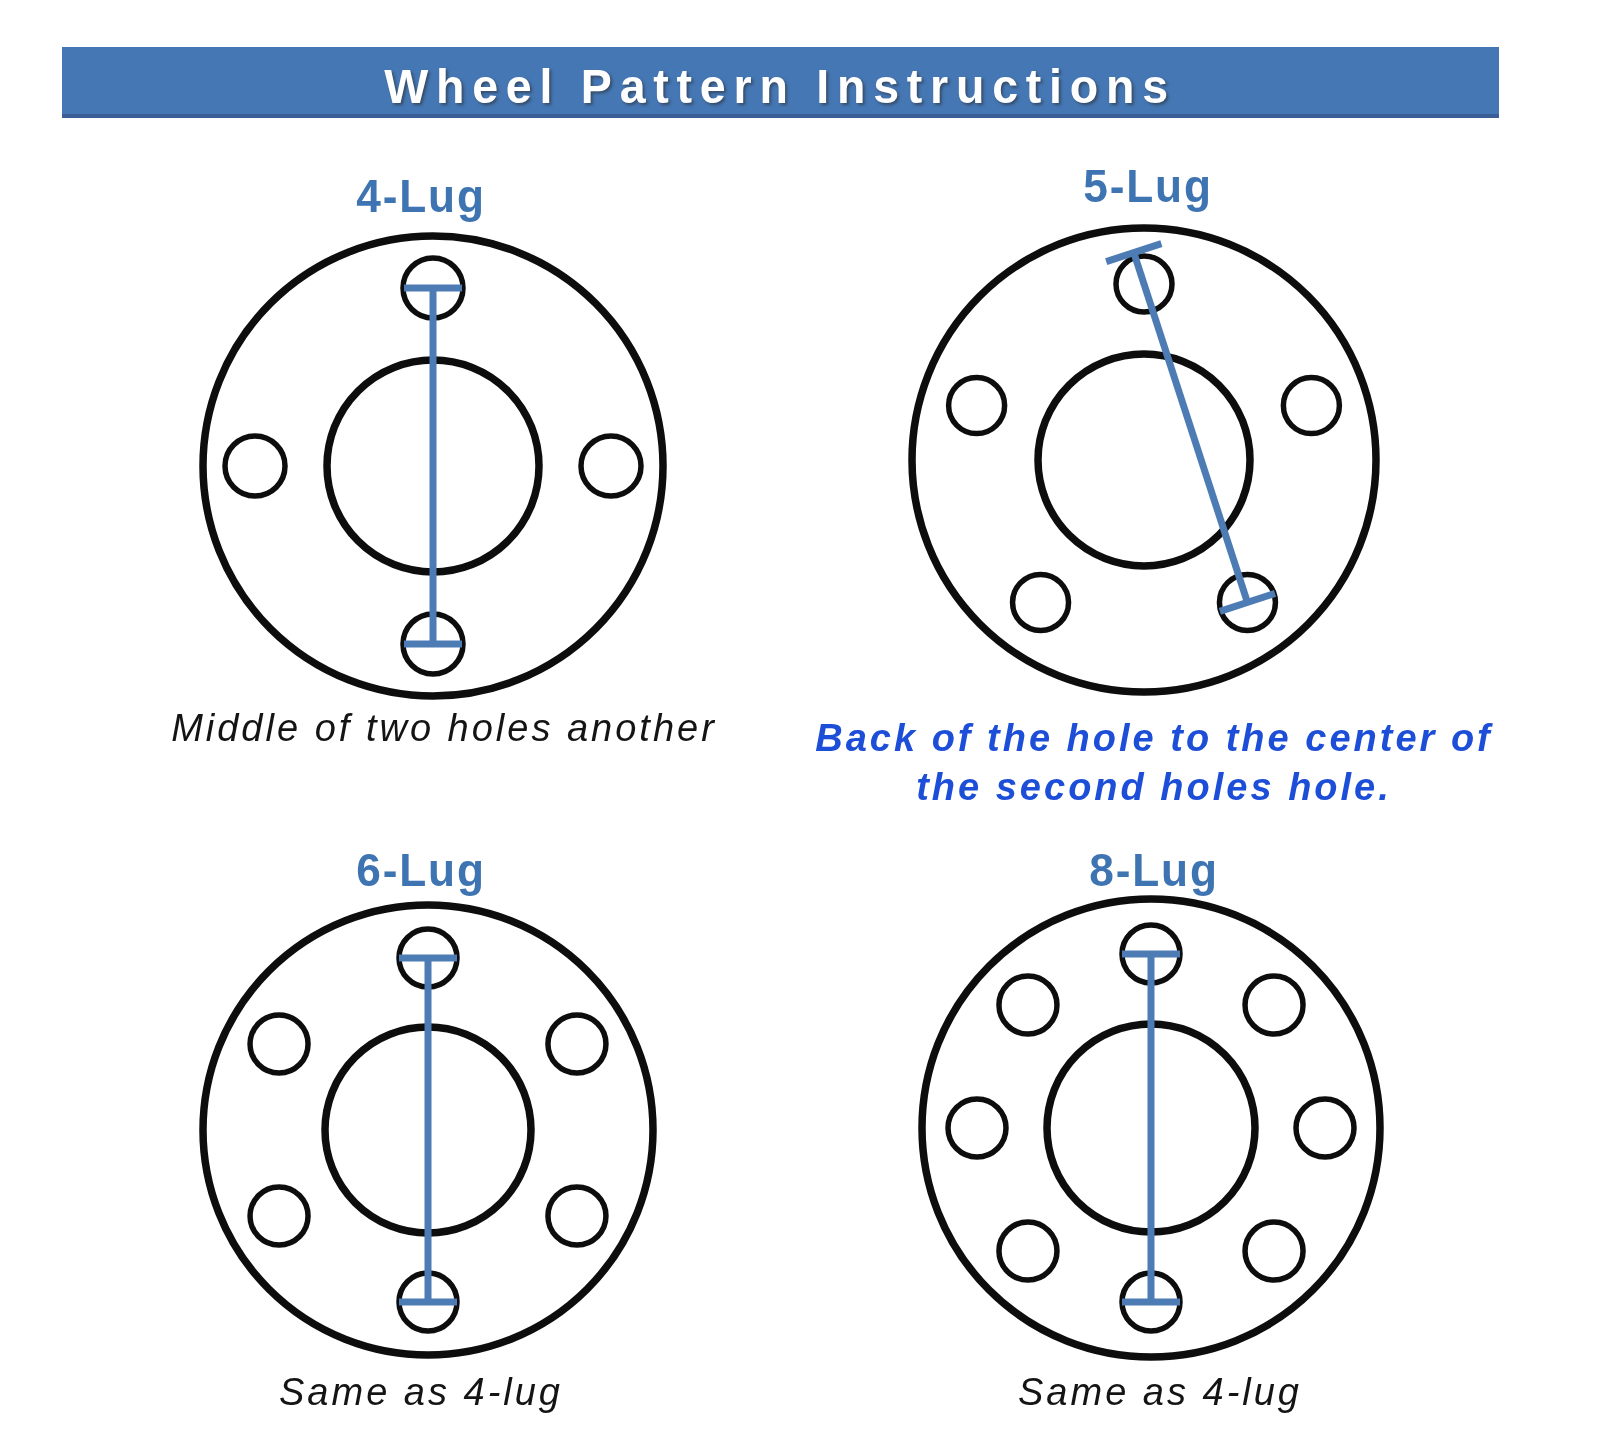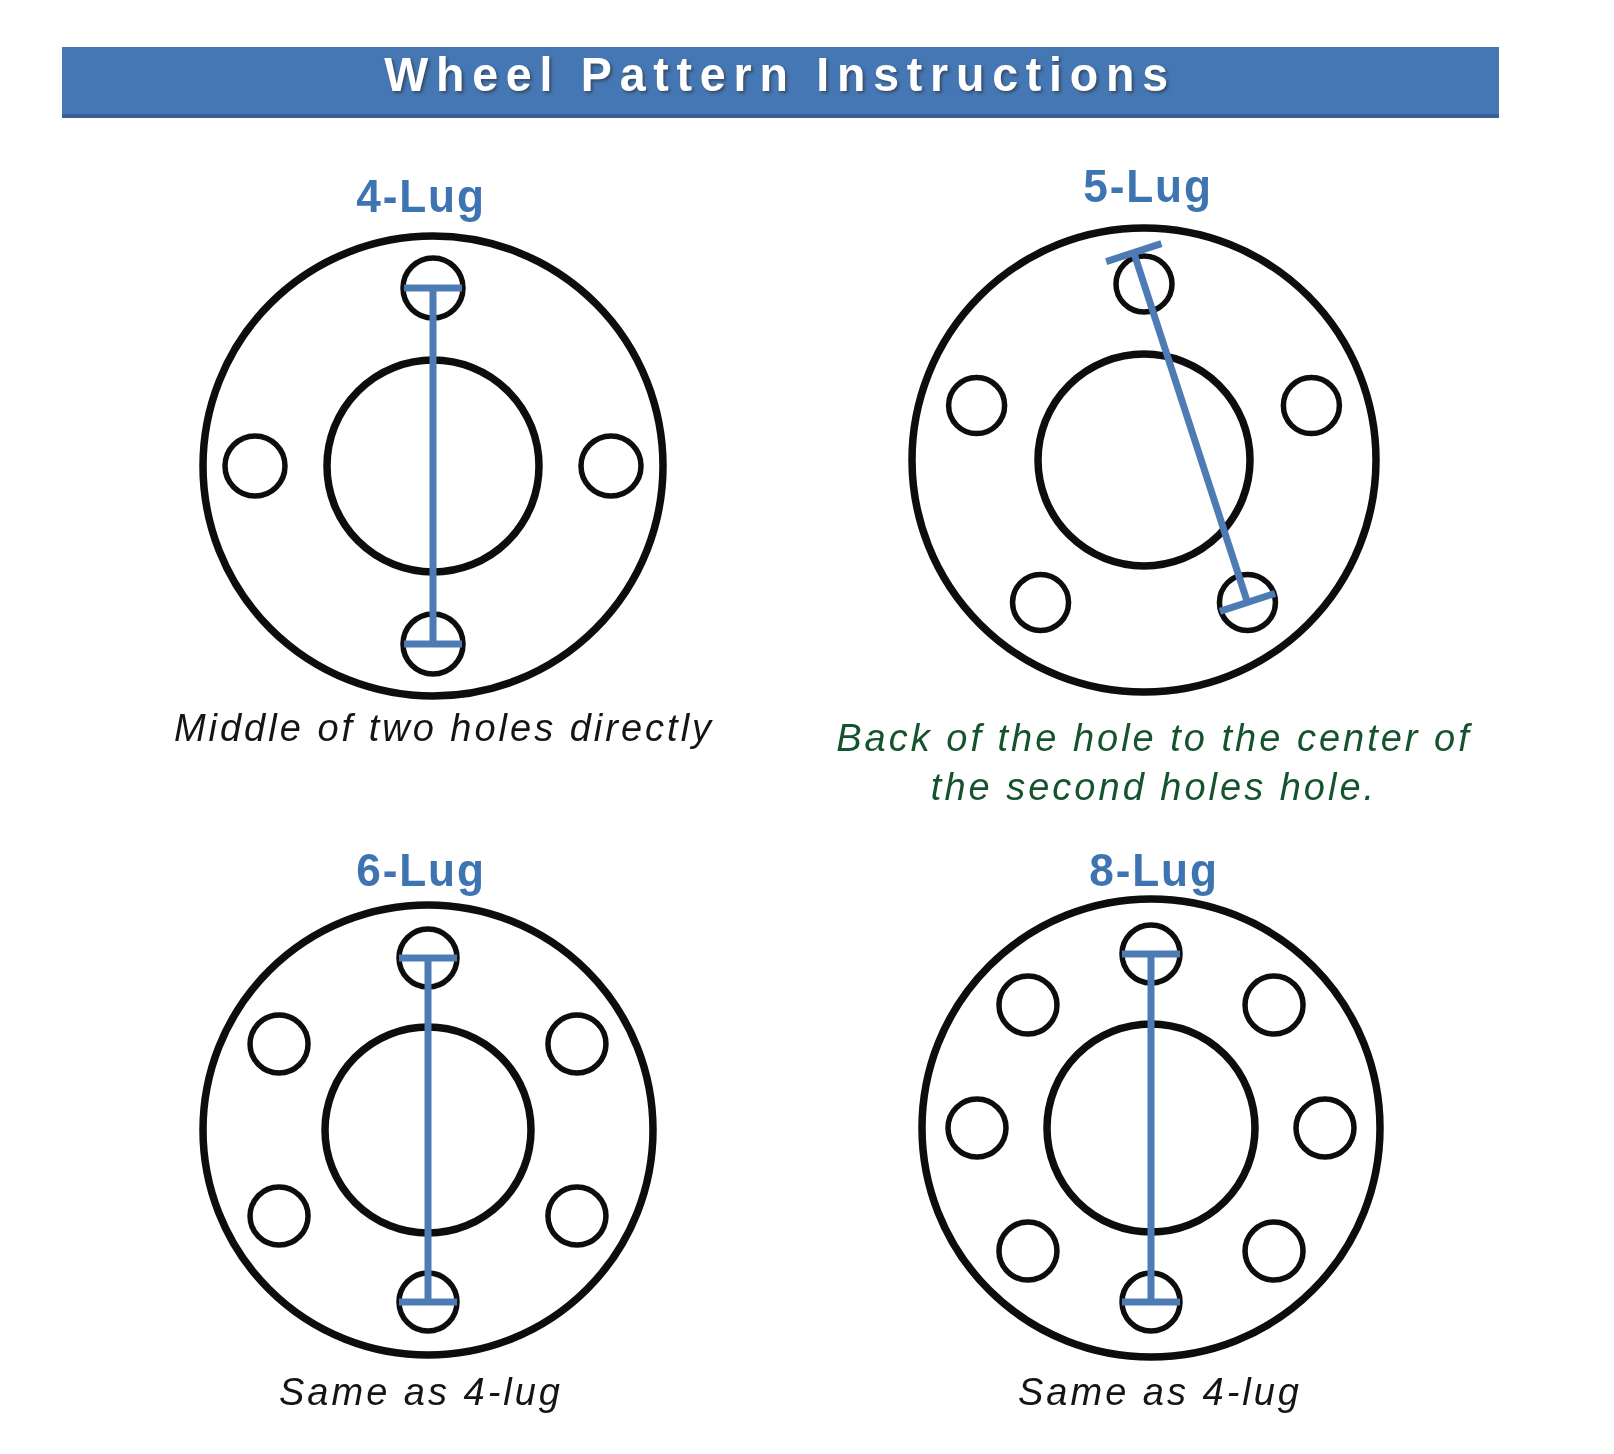--- a/index.html
+++ b/index.html
@@ -7,21 +7,21 @@
     position:relative;
     width:1614px;height:1454px;
     background:#ffffff;
     font-family:"Liberation Sans", sans-serif;
     overflow:hidden;
   }
   .title-bar{
     position:absolute;left:62px;top:47px;width:1437px;height:67px;
     background:#4577b4;
     border-bottom:4px solid #3b5e97;
-    display:flex;align-items:flex-start;justify-content:center;
+    display:flex;align-items:flex-end;justify-content:center;
   }
   .title-bar .title-text{
     color:#ffffff;
     font-size:48px;
     font-weight:800;
     letter-spacing:8px;
     white-space:nowrap;
     transform:scaleX(0.97);
     text-shadow:2px 2px 3px rgba(40,40,40,0.55);
   }
@@ -74,37 +74,37 @@
       <circle cx="250" cy="250" r="106" fill="none" stroke="#0d0d0d" stroke-width="7.5"></circle>
       <circle cx="250" cy="72" r="30" fill="none" stroke="#0d0d0d" stroke-width="5.5"></circle>
       <circle cx="428" cy="250" r="30" fill="none" stroke="#0d0d0d" stroke-width="5.5"></circle>
       <circle cx="250" cy="428" r="30" fill="none" stroke="#0d0d0d" stroke-width="5.5"></circle>
       <circle cx="72" cy="250.00000000000003" r="30" fill="none" stroke="#0d0d0d" stroke-width="5.5"></circle>
       <line x1="250" y1="72" x2="250" y2="428" stroke="#4d7cb5" stroke-width="7"></line>
       <line x1="279" y1="72" x2="221" y2="72" stroke="#4d7cb5" stroke-width="7"></line>
       <line x1="279" y1="428" x2="221" y2="428" stroke="#4d7cb5" stroke-width="7"></line>
     </svg>
   <div class="caption" id="cap-lug4" style="color: rgb(20, 20, 20);">
-    <div>Middle of two holes directly</div>
+    <div>Middle of two holes another</div>
   </div>
 
   <div class="lug-label" id="lbl-lug5" style="color: rgb(62, 116, 177);">5-Lug</div>
   <svg class="wheel-svg" id="svg-lug5" viewBox="0 0 500 500">
       <circle cx="250" cy="250" r="232" fill="none" stroke="#0d0d0d" stroke-width="7.5"></circle>
       <circle cx="250" cy="250" r="106" fill="none" stroke="#0d0d0d" stroke-width="7.5"></circle>
       <circle cx="250" cy="74" r="28" fill="none" stroke="#0d0d0d" stroke-width="5.5"></circle>
       <circle cx="417.38594686794704" cy="195.61300899000926" r="28" fill="none" stroke="#0d0d0d" stroke-width="5.5"></circle>
       <circle cx="353.45020440347525" cy="392.38699100999077" r="28" fill="none" stroke="#0d0d0d" stroke-width="5.5"></circle>
       <circle cx="146.54979559652475" cy="392.38699100999077" r="28" fill="none" stroke="#0d0d0d" stroke-width="5.5"></circle>
       <circle cx="82.61405313205299" cy="195.6130089900092" r="28" fill="none" stroke="#0d0d0d" stroke-width="5.5"></circle>
       <line x1="239.80243918562672" y1="42.61513496225993" x2="353.45020440347525" y2="392.38699100999077" stroke="#4d7cb5" stroke-width="7"></line>
       <line x1="267.38307815818615" y1="33.653642125386455" x2="212.22180021306727" y2="51.576627799133405" stroke="#4d7cb5" stroke-width="7"></line>
       <line x1="381.0308433760347" y1="383.4254981731173" x2="325.8695654309158" y2="401.3484838468642" stroke="#4d7cb5" stroke-width="7"></line>
     </svg>
-  <div class="caption" id="cap-lug5" style="color: #14532d;">
+  <div class="caption" id="cap-lug5" style="color: #1d4ed8; font-weight: bold;">
     <div>Back of the hole to the center of</div>
     <div>the second holes hole.</div>
   </div>
 
   <div class="lug-label" id="lbl-lug6" style="color: rgb(62, 116, 177);">6-Lug</div>
   <svg class="wheel-svg" id="svg-lug6" viewBox="0 0 500 500">
       <circle cx="250" cy="250" r="225" fill="none" stroke="#0d0d0d" stroke-width="7.5"></circle>
       <circle cx="250" cy="250" r="103" fill="none" stroke="#0d0d0d" stroke-width="7.5"></circle>
       <circle cx="250" cy="78" r="29" fill="none" stroke="#0d0d0d" stroke-width="5.5"></circle>
       <circle cx="398.9563694509235" cy="164" r="29" fill="none" stroke="#0d0d0d" stroke-width="5.5"></circle>

